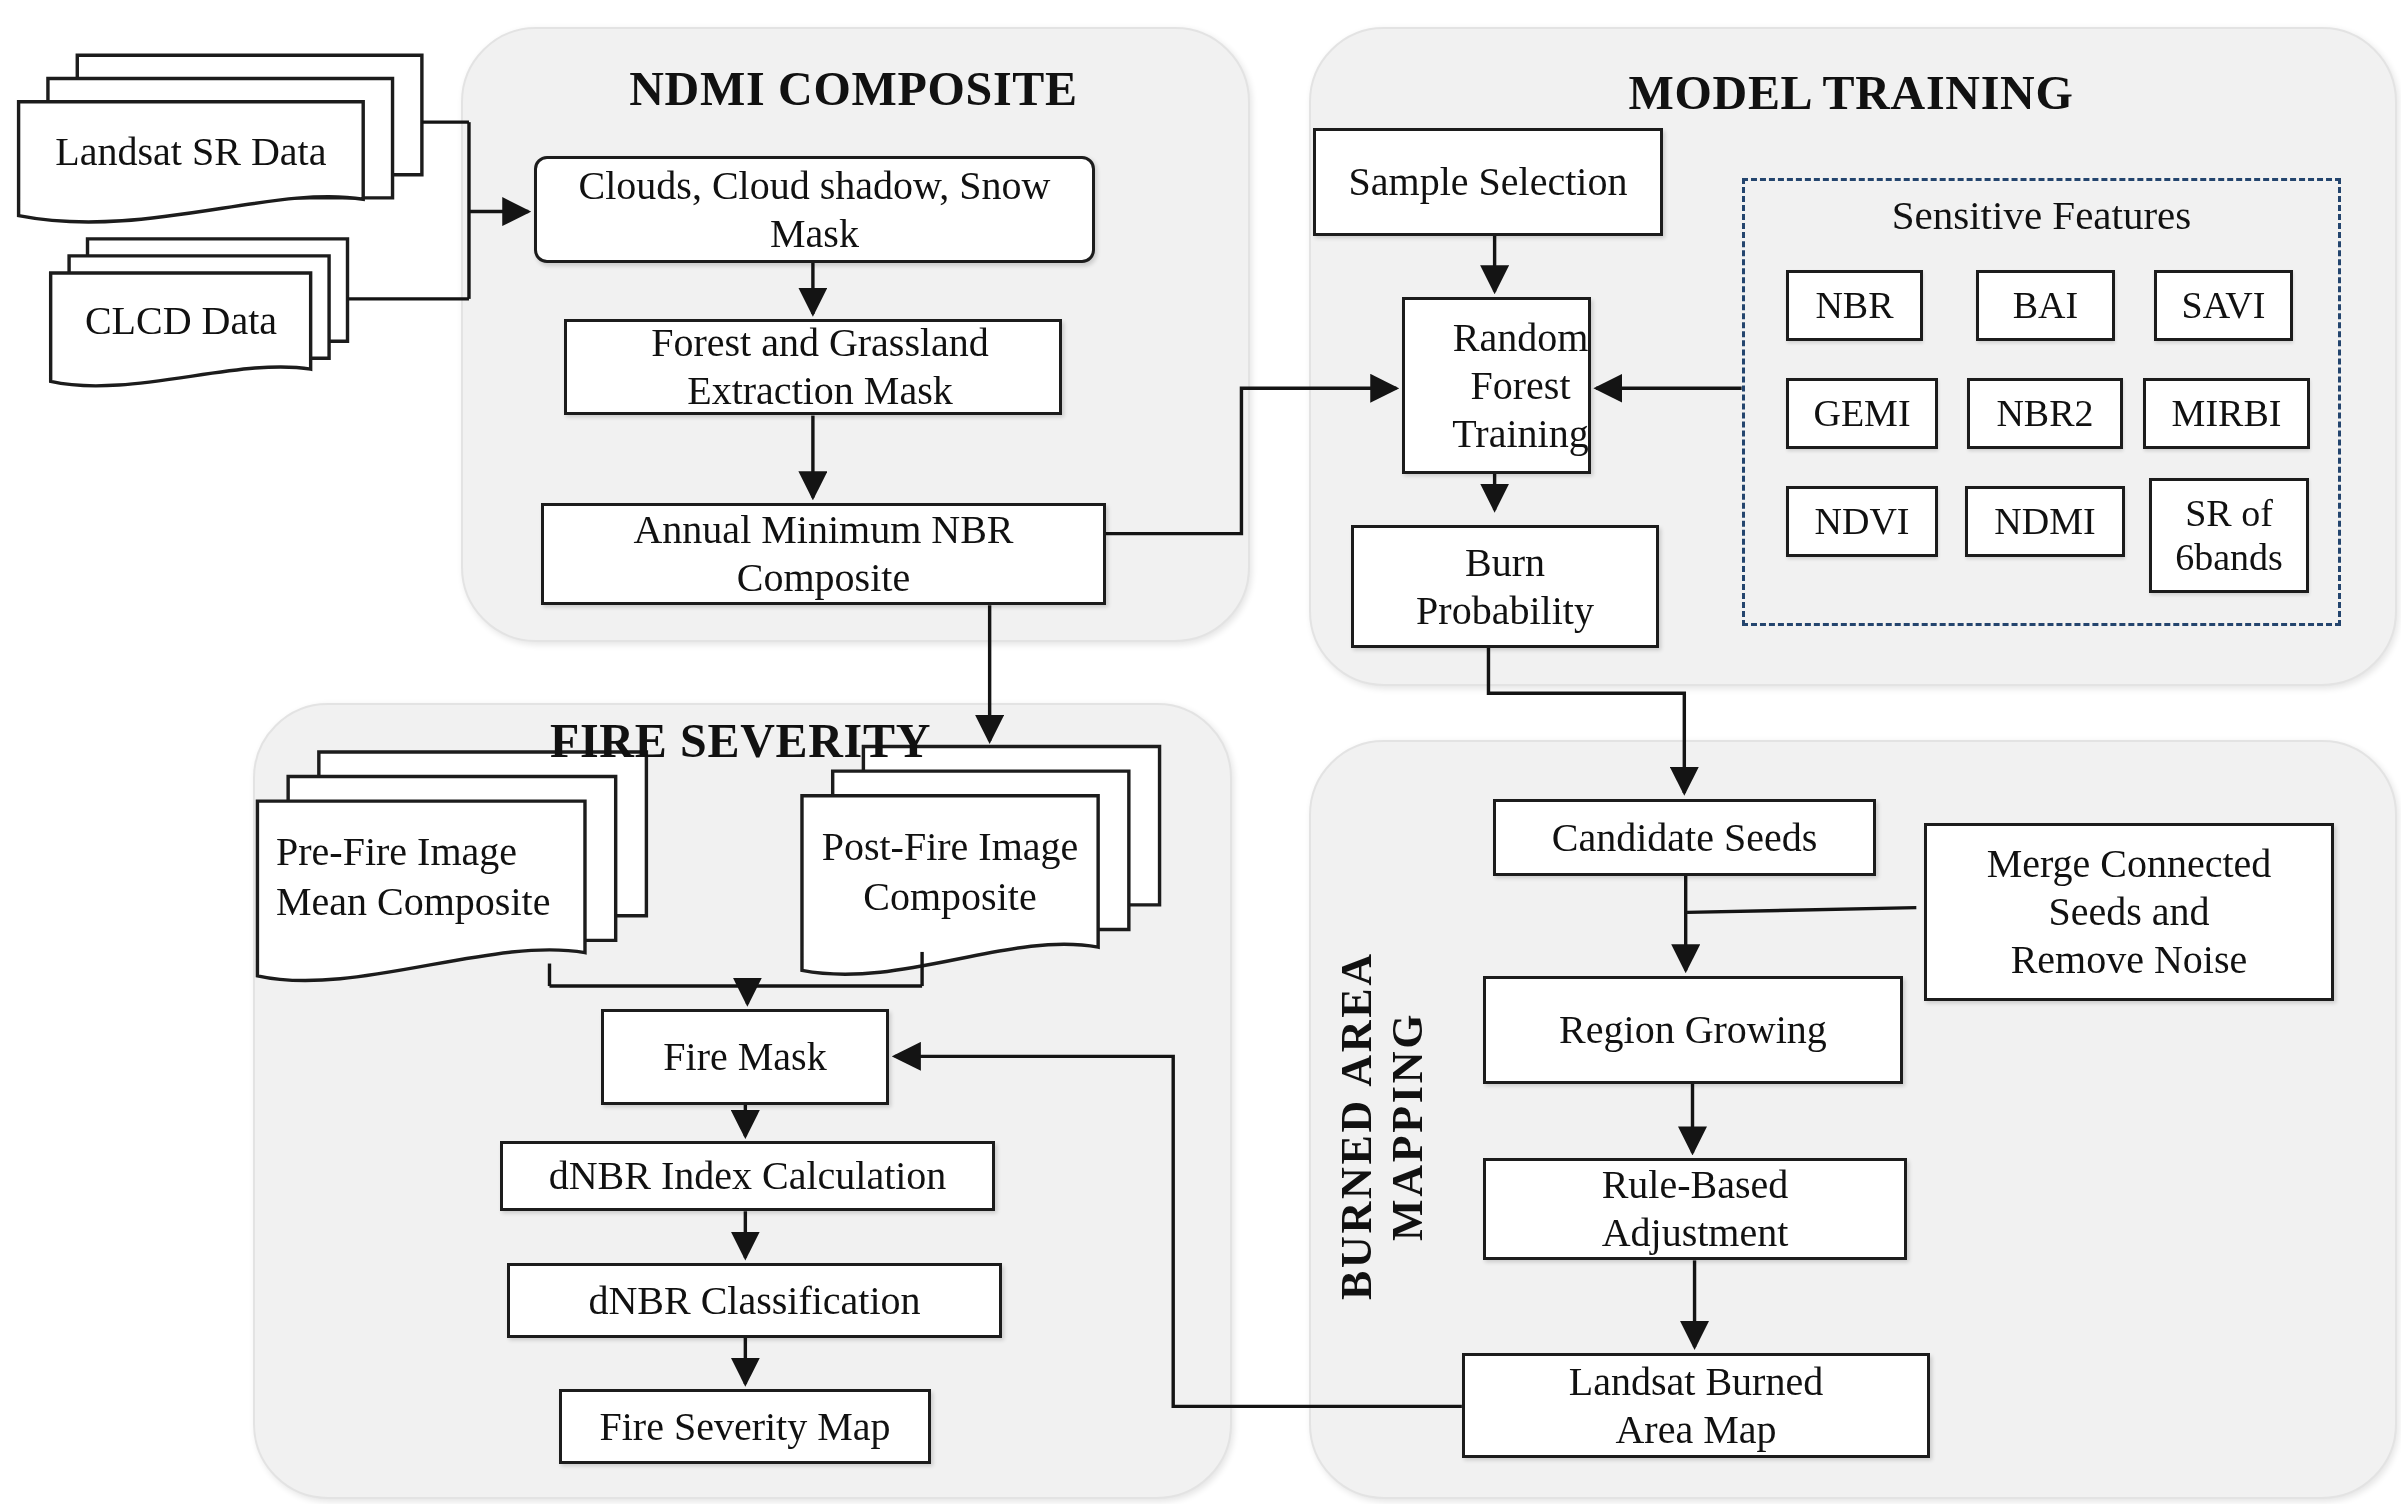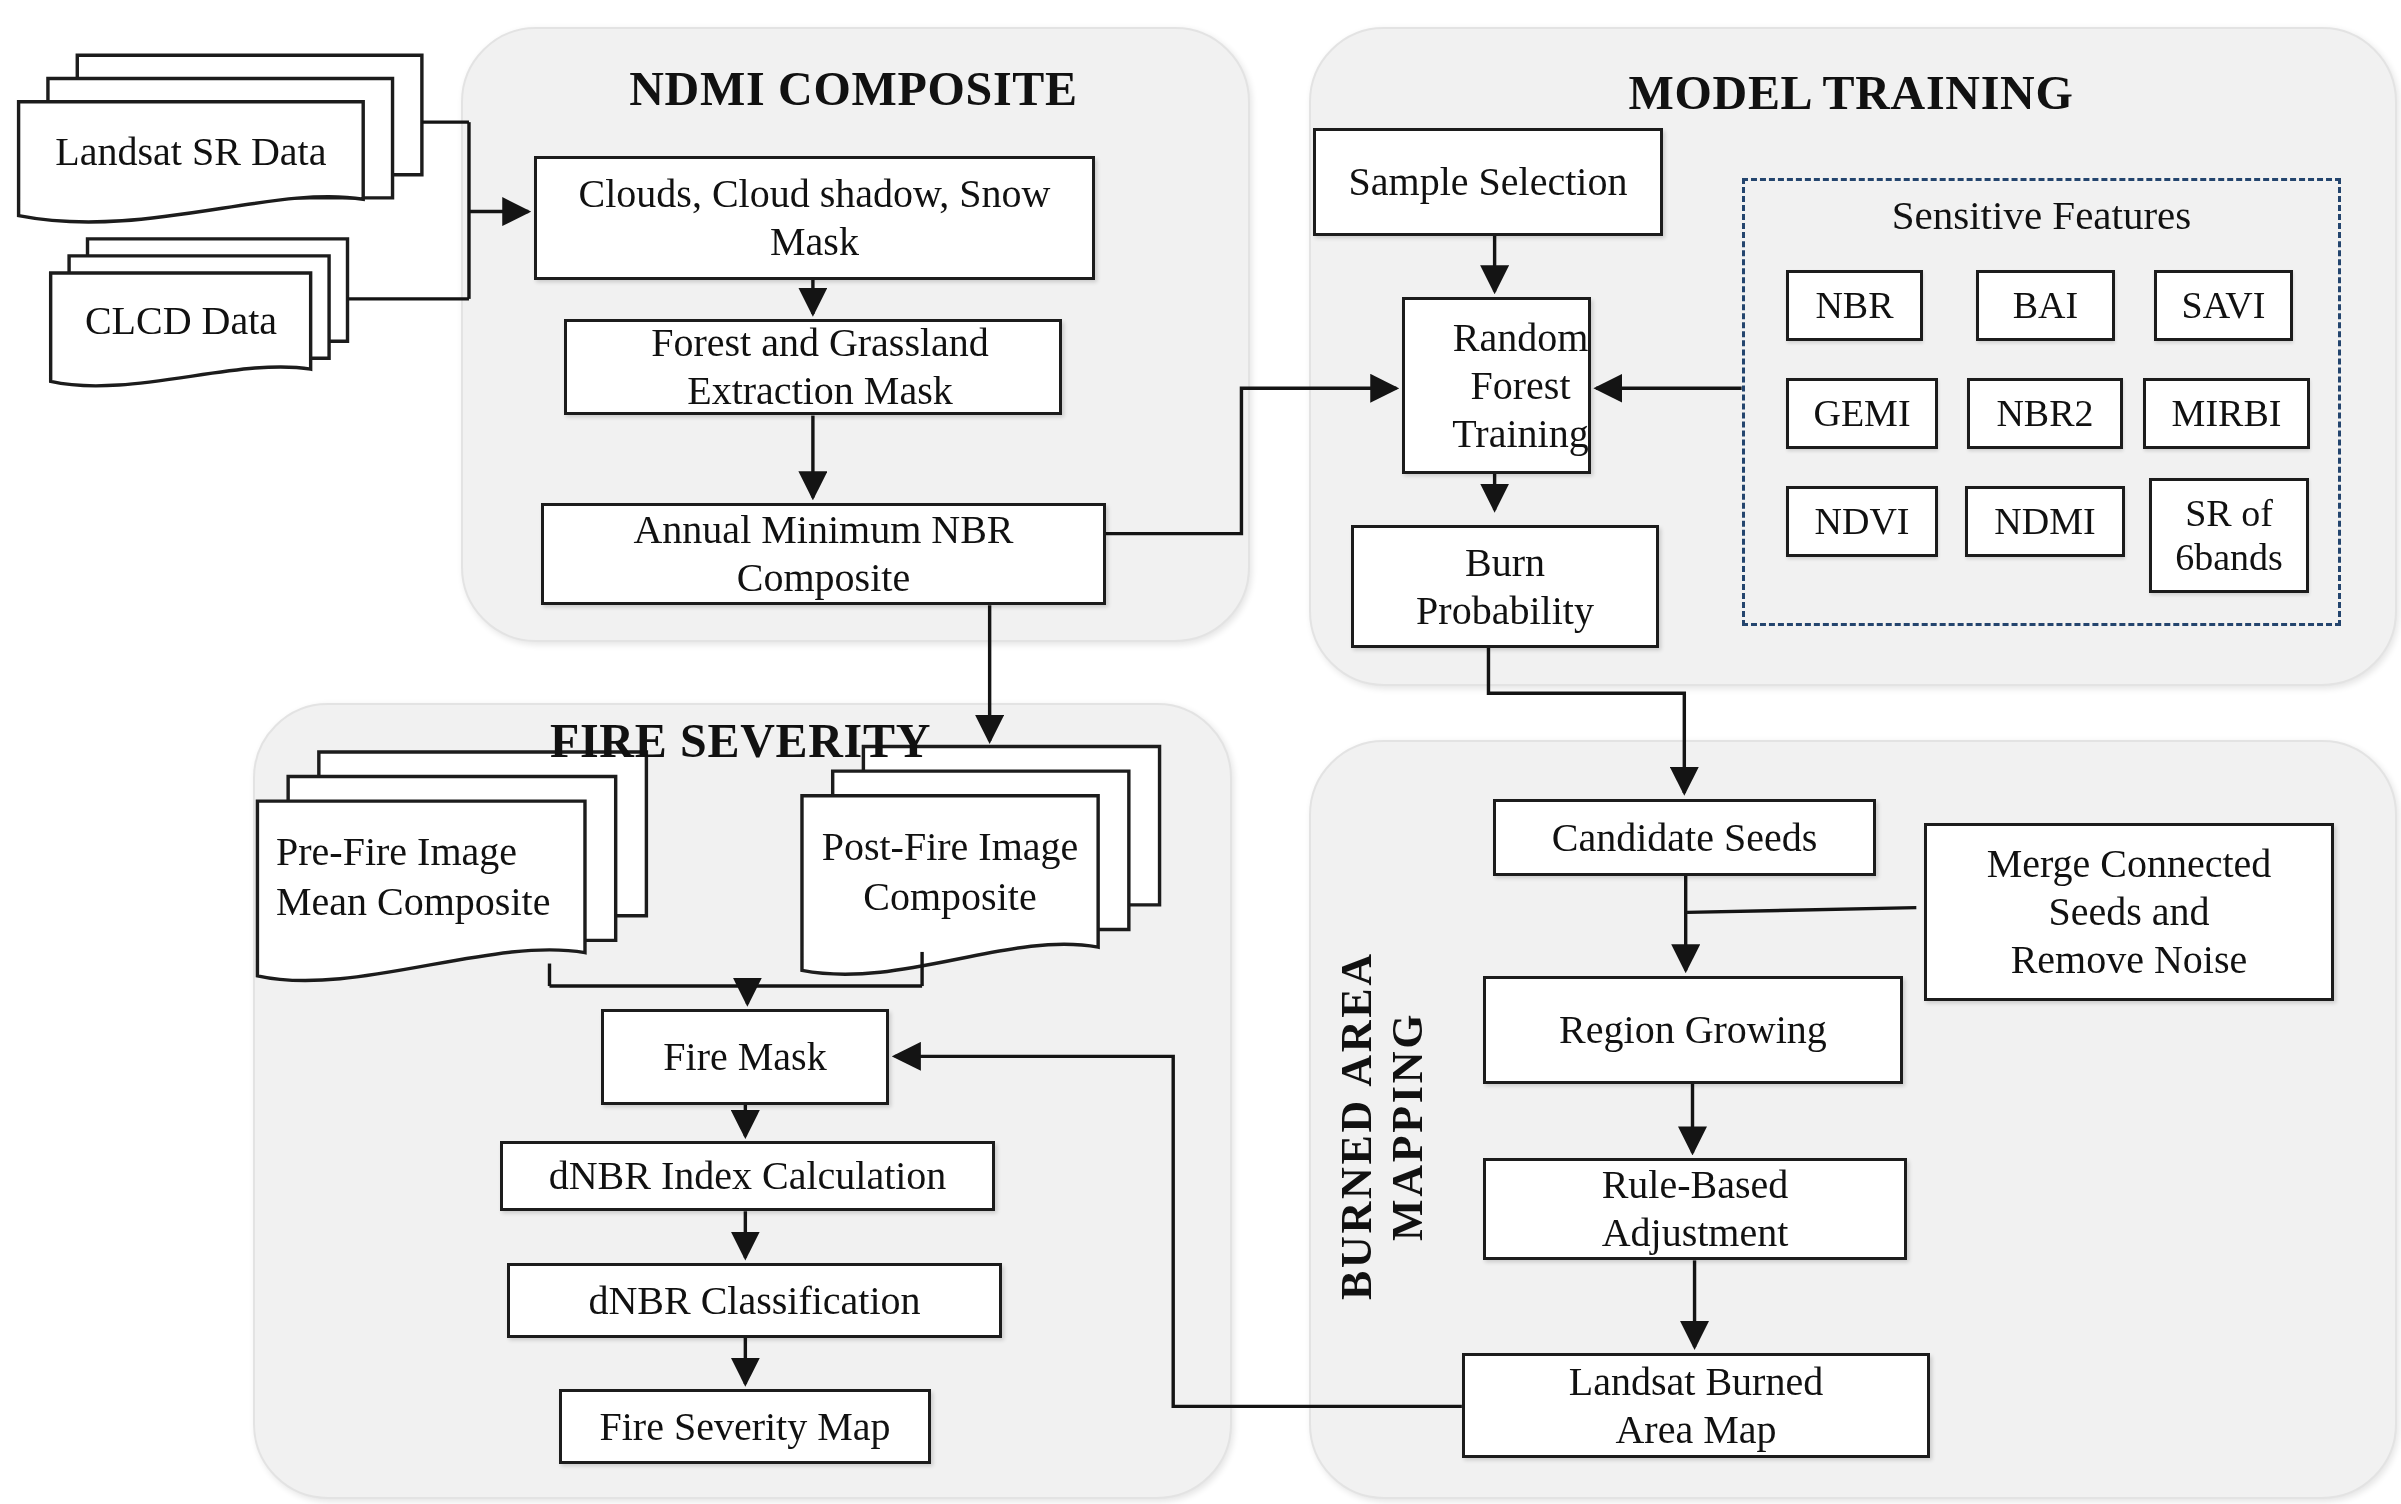--- a/index.html
+++ b/index.html
@@ -139,21 +139,21 @@
     <path d="M1092,1960 V2028" marker-end="url(#ah)"></path>
   </svg>
 
   <div class="doc-label centered" style="left:18.4px;top:102px;width:345px;height:99px;">Landsat SR Data</div>
   <div class="doc-label centered" style="left:51px;top:273px;width:260px;height:96px;">CLCD Data</div>
   <div class="doc-label" style="left:276px;top:801px;width:309px;height:152px;">Pre-Fire Image
 Mean Composite</div>
   <div class="doc-label centered" style="left:802px;top:796px;width:296px;height:152px;">Post-Fire Image
 Composite</div>
 
-  <div class="node" style="left:534px;top:156px;width:561px;height:124px;">Clouds, Cloud shadow, Snow
+  <div class="node" style="left:534px;top:156px;width:561px;height:107px;border-radius:13px;">Clouds, Cloud shadow, Snow
 Mask</div>
   <div class="node" style="left:564px;top:319px;width:498px;height:96px;padding-left:14px;">Forest and Grassland
 Extraction Mask</div>
   <div class="node" style="left:541px;top:503px;width:565px;height:102px;">Annual Minimum NBR
 Composite</div>
 
   <div class="node" style="left:1313px;top:128px;width:350px;height:108px;">Sample Selection</div>
   <div class="node" style="left:1402px;top:297px;width:189px;height:177px;padding-left:48px;">Random
 Forest
 Training</div>

